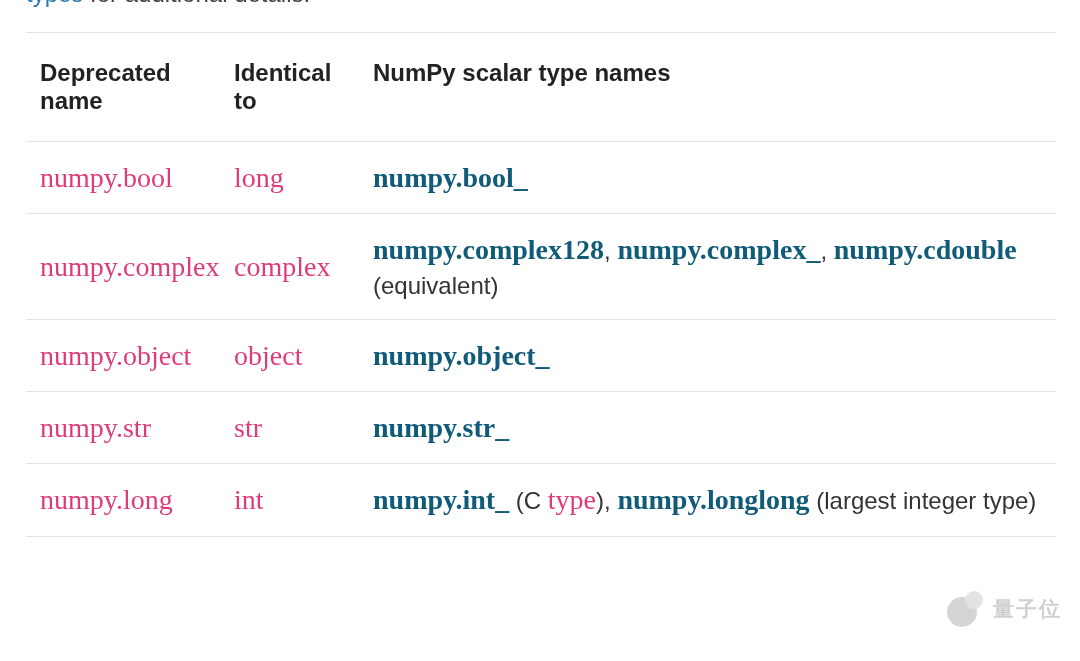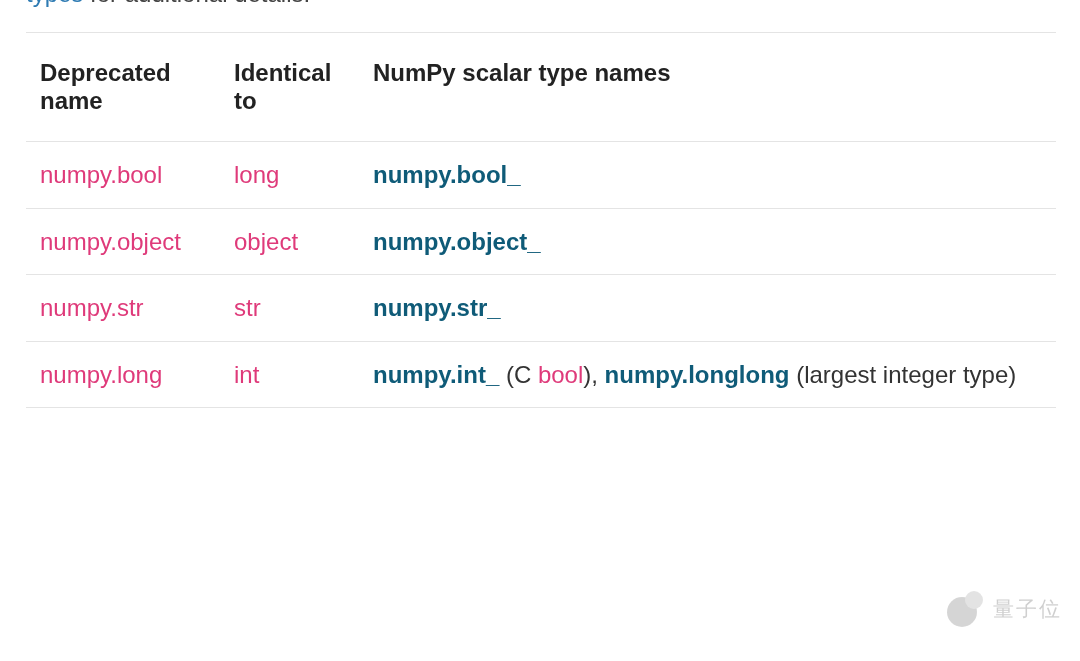--- a/index.html
+++ b/index.html
@@ -48,22 +48,22 @@
     padding:16px 10px 16px 14px;
     border-bottom:1px solid var(--line);
     font-size:24px;
     line-height:1.4;
     vertical-align:middle;
   }
   col.c1{width:194px;}
   col.c2{width:139px;}
   col.c3{width:697px;}
   .mono{
-    font-family:Liberation Sans, sans-serif;
-    font-size:24px;
+    font-family:Liberation Serif, serif;
+    font-size:28px;
   }
   .pink{color:var(--pink);}
   .teal{color:var(--teal-bold);font-weight:700;}
   .txt{color:#333;}
   
   .watermark{
     position:absolute;
     right:18px;
     bottom:34px;
     display:flex;
@@ -84,20 +84,21 @@
   }
   .watermark .wm-icon .sm{
     position:absolute;right:0;top:0;
     width:18px;height:18px;border-radius:50%;
     background:#bbb;
   }
   .watermark .wm-text{
     font-size:21px;
     color:#888;
     letter-spacing:2px;
+    font-weight:bold;
   }
 </style>
 </head>
 <body>
 
 <p class="lead">
   <a>types</a><span> for additional details.</span>
 </p>
 
 <table>
@@ -113,33 +114,38 @@
       <th>NumPy scalar type names</th>
     </tr>
   </thead>
   <tbody id="rows">
       <tr>
         <td><span class="mono pink">numpy.bool</span></td>
         <td><span class="mono pink">long</span></td>
         <td><span class="mono teal">numpy.bool_</span></td>
       </tr>
       <tr>
+        <td><span class="mono pink">numpy.complex</span></td>
+        <td><span class="mono pink">complex</span></td>
+        <td><span class="mono teal">numpy.complex128</span><span class="txt">, </span><span class="mono teal">numpy.complex_</span><span class="txt">, </span><span class="mono teal">numpy.cdouble</span><span class="txt"> (equivalent)</span></td>
+      </tr>
+      <tr>
         <td><span class="mono pink">numpy.object</span></td>
         <td><span class="mono pink">object</span></td>
         <td><span class="mono teal">numpy.object_</span></td>
       </tr>
       <tr>
         <td><span class="mono pink">numpy.str</span></td>
         <td><span class="mono pink">str</span></td>
         <td><span class="mono teal">numpy.str_</span></td>
       </tr>
       <tr>
         <td><span class="mono pink">numpy.long</span></td>
         <td><span class="mono pink">int</span></td>
-        <td><span class="mono teal">numpy.int_</span><span class="txt"> (C </span><span class="mono pink">bool</span><span class="txt">), </span><span class="mono teal">numpy.longlong</span><span class="txt"> (largest integer type)</span></td>
+        <td><span class="mono teal">numpy.int_</span><span class="txt"> (C </span><span class="mono pink">type</span><span class="txt">), </span><span class="mono teal">numpy.longlong</span><span class="txt"> (largest integer type)</span></td>
       </tr>
     </tbody>
 </table>
 
 <div class="watermark">
   <span class="wm-icon">
     <span class="big"></span>
       <span class="sm"></span>
   </span>
   <span class="wm-text">量子位</span>

